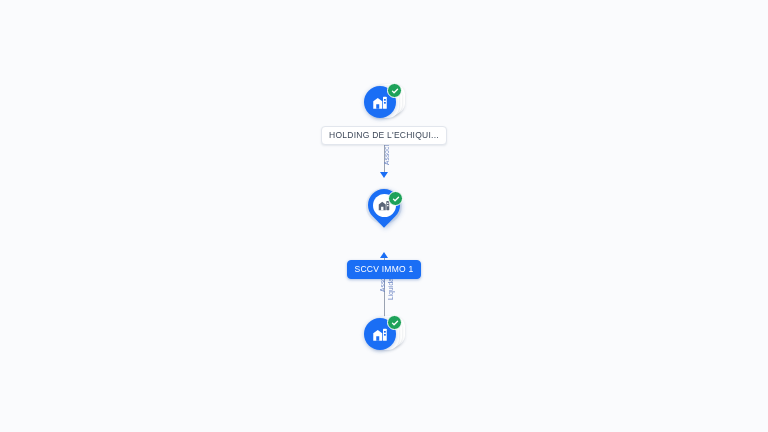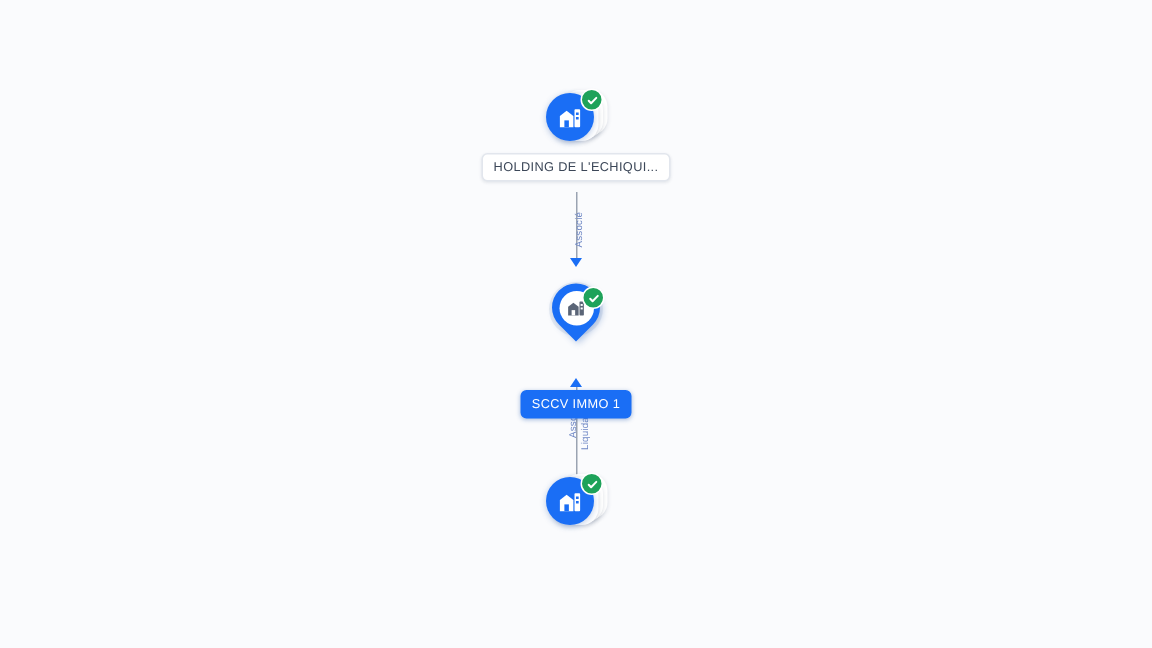--- a/index.html
+++ b/index.html
@@ -179,21 +179,21 @@
 
   <div class="edge-line" style="top:128px; height:48px;"></div>
   <div class="edge-arrow down" style="left:379.5px; top:172px;"></div>
   <div class="edge-label" style="left:383px; top:165px;">Associé</div>
 
   <div class="edge-line" style="top:258px; height:62px;"></div>
   <div class="edge-arrow up" style="left:379.5px; top:252px;"></div>
   <div class="edge-label" style="left:379px; top:292px;">Associé</div>
   <div class="edge-label" style="left:387px; top:300px;">Liquidateur</div>
 
-  <div class="node" style="left:0px; top:56px; width:768px;">
+  <div class="node" style="left:0px; top:80px; width:768px;">
     <div class="icon-stack">
       <div class="stack-card c1"></div>
       <div class="stack-card c2"></div>
       <div class="stack-card c3"></div>
       <div class="circle-icon">
         <svg width="18" height="18" viewBox="0 0 24 24" aria-hidden="true">
           <path d="M3 21V11l6-4.5L15 11v10H3z" fill="#ffffff"></path>
           <rect x="16" y="5" width="5" height="16" rx="0.8" fill="#ffffff"></rect>
           <rect x="7" y="15" width="4" height="6" fill="#1a6ef5"></rect>
           <rect x="17.3" y="8" width="2.4" height="2.2" fill="#1a6ef5"></rect>

